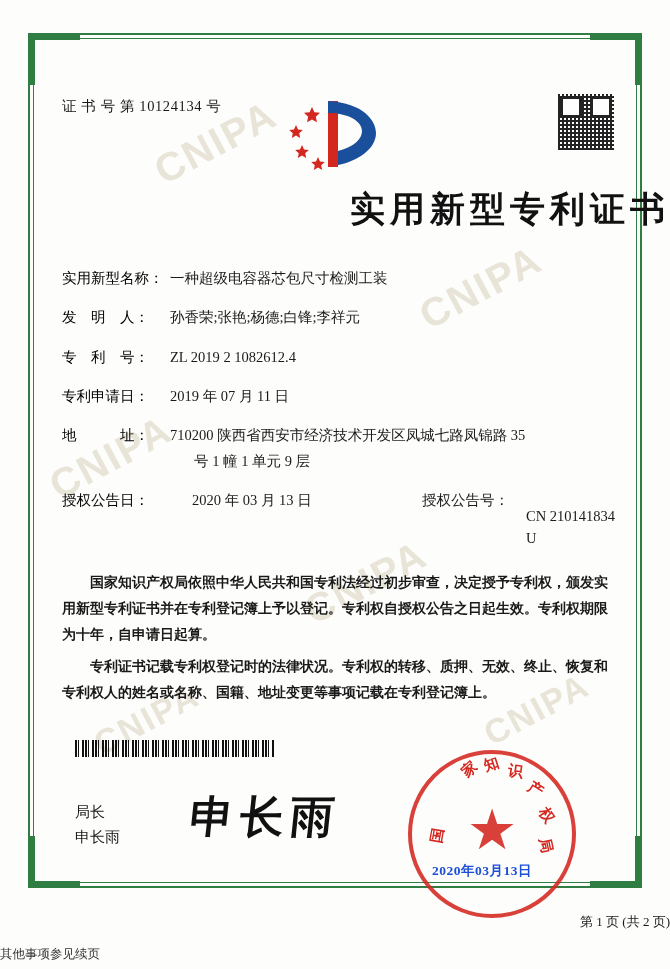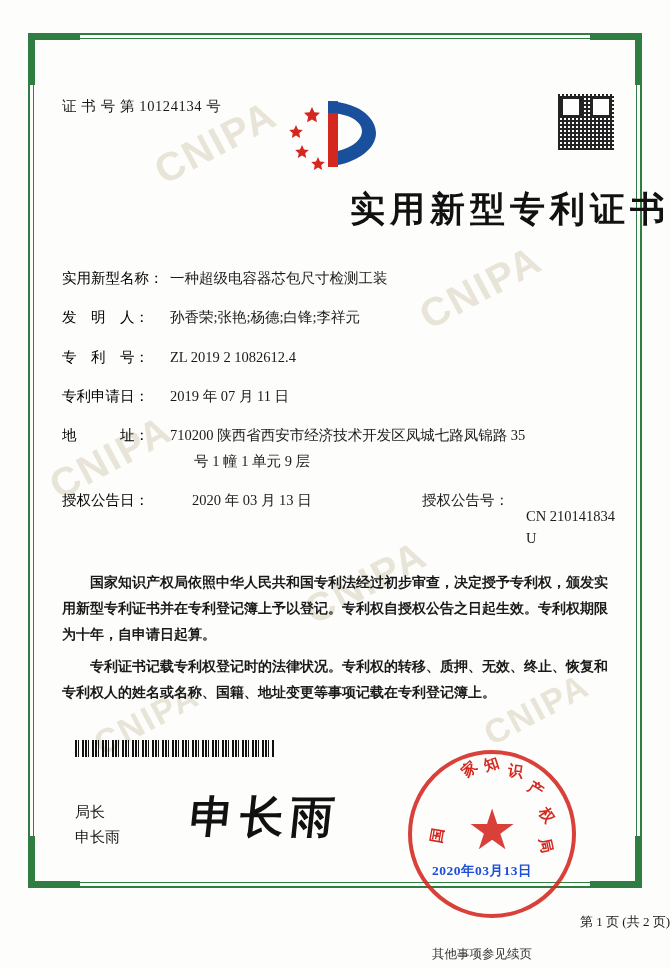--- a/index.html
+++ b/index.html
@@ -228,21 +228,21 @@
     left: 0; top: 905px;
     width: 670px;
     text-align: right;
     font-size: 13px;
     margin-top: 8px;
   }
   .footer-note {
     position: absolute;
     left: 0; top: 946px;
     width: 532px;
-    text-align: right;
+    text-align: left;
     font-size: 12.5px;
     color: #333;
   }
 </style>
 </head>
 <body>
 
 <div class="page">
 
   <div class="watermark wm1">CNIPA</div>

